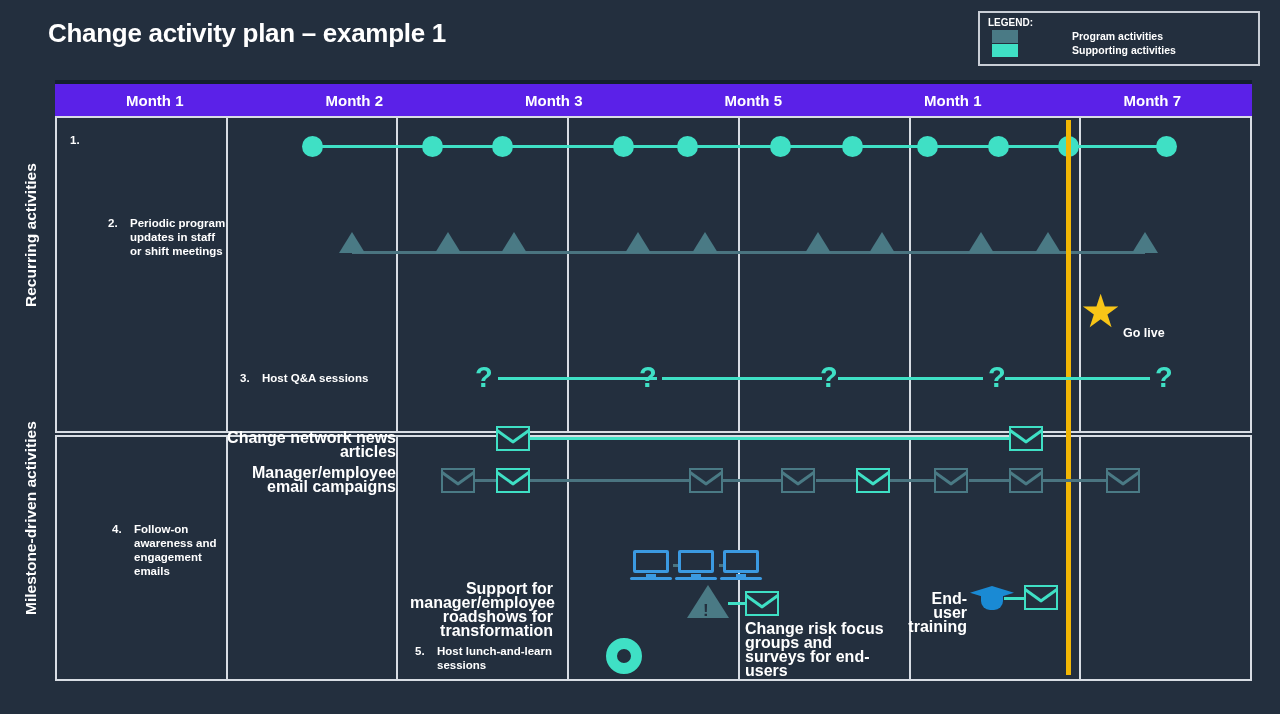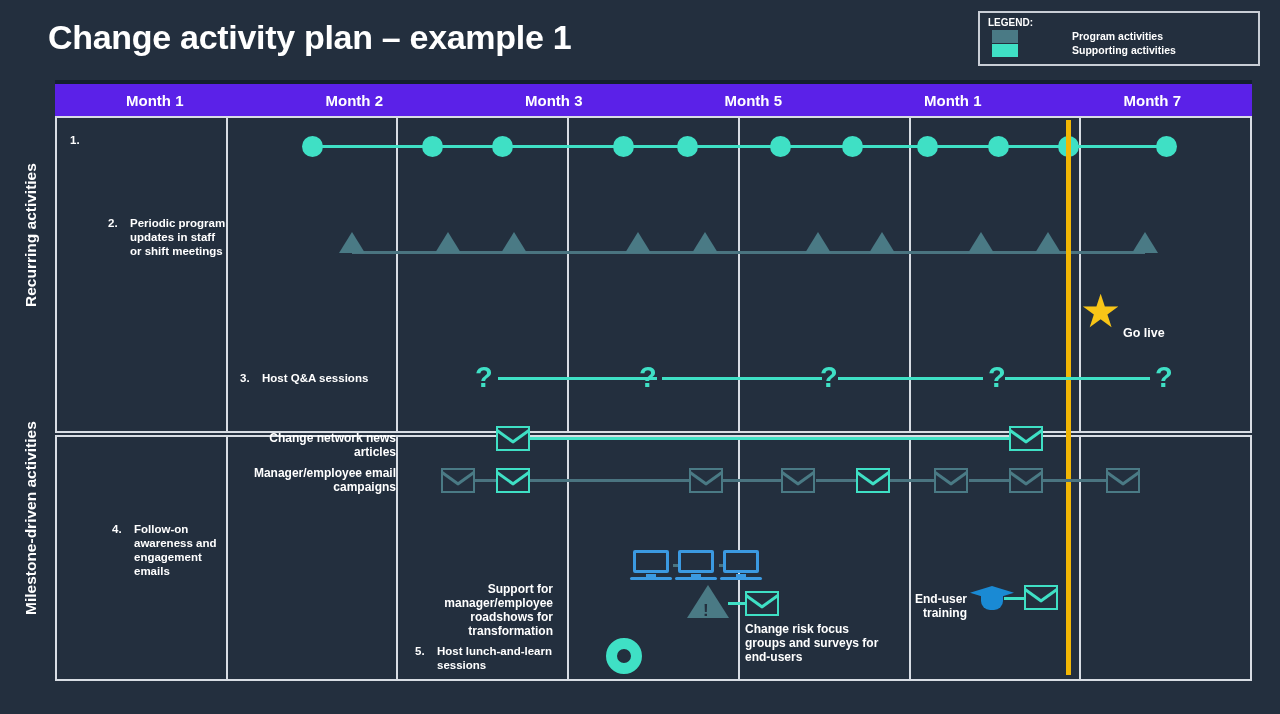--- a/index.html
+++ b/index.html
@@ -9,21 +9,21 @@
     background:#232f3e;
     font-family:"Liberation Sans", sans-serif;
     color:#ffffff;
     overflow:hidden;
     position:relative;
   }
 
   
   #page-title {
     position:absolute; left:48px; top:18px;
-    font-size:34px; font-weight:bold; letter-spacing:-0.3px;
+    font-size:26px; font-weight:bold; letter-spacing:-0.3px;
     color:#ffffff; white-space:nowrap;
   }
 
   
   #legend {
     position:absolute; right:20px; top:11px;
     width:282px; height:55px;
     border:2px solid #c9ced6;
     background:#232f3e;
     padding:4px 8px;
@@ -116,21 +116,21 @@
   }
   #golive-star {
     position:absolute; color:#f8c517; font-size:46px; line-height:1;
   }
   #golive-label {
     position:absolute; font-size:12.5px; font-weight:bold; color:#ffffff;
     white-space:nowrap;
   }
 
   
-  .cap { position:absolute; font-size:12px; font-weight:bold; color:#ffffff; line-height:14px; }
+  .cap { position:absolute; font-size:16px; font-weight:bold; color:#ffffff; line-height:14px; }
   .cap.right { text-align:right; }
 
   .numbered { position:absolute; display:flex; font-size:11.5px; font-weight:bold;
               color:#ffffff; line-height:14px; }
   .numbered .n { width:22px; flex:0 0 22px; }
   .numbered .t { flex:1 1 auto; }
 
   
   .laptop { position:absolute; width:42px; height:30px; }
   .laptop .screen {

